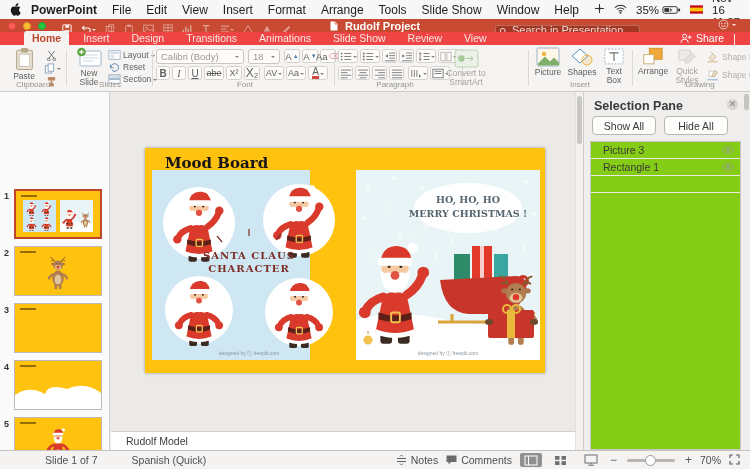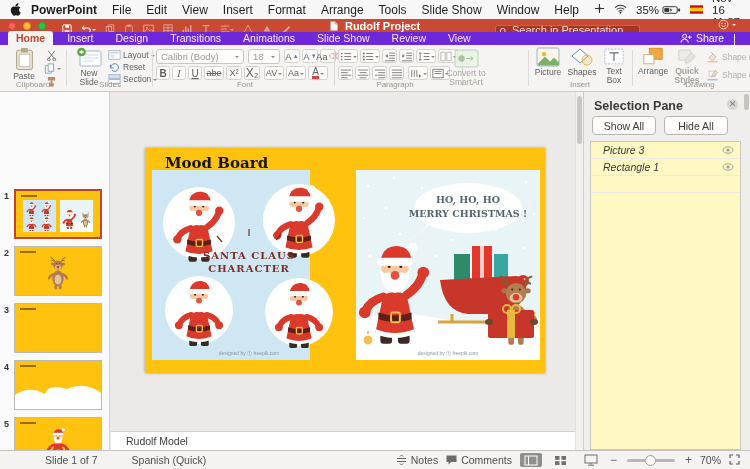--- a/index.html
+++ b/index.html
@@ -24,21 +24,21 @@
   .doc-title .dicon { display:inline-block; vertical-align:-1px; margin-right:4px; }
   .tb-search { position:absolute; right:110px; top:1px; width:145px; height:11px; }
   .tb-search input { width:100%; height:100%; background:rgba(120,30,18,.45); border:1px solid rgba(255,255,255,.25);
                      border-radius:3px; color:#fff; font-size:11px; padding:0 4px 0 16px; outline:none;
                      font-family:"Liberation Sans",sans-serif; }
   .tb-search input::placeholder { color:rgba(255,255,255,.8); }
   .tb-search .mag { position:absolute; left:4px; top:1.5px; }
   .fb-smiley { position:absolute; right:14px; top:0px; display:flex; align-items:center; gap:3px; }
 
   
-  .tabrow { position:absolute; left:0; top:32px; width:750px; height:13px; background:#6d28d9; display:flex; align-items:flex-end; padding-left:8px; }
+  .tabrow { position:absolute; left:0; top:32px; width:750px; height:13px; background:#ef4444; display:flex; align-items:flex-end; padding-left:24px; }
   .tab { font-size:10.5px; color:#fbe9e4; padding:1px 8px 1px 8px; margin-right:6px; border-radius:3px 3px 0 0; }
   .tab.active { background:#f5f4f2; color:#c0452e; font-weight:bold; }
   .share-box { position:absolute; right:26px; top:0; display:flex; align-items:center; gap:4px; color:#fff; font-size:10.5px; }
   .collapse { position:absolute; right:8px; top:3px; width:8px; height:8px; }
   .chev-up { width:7px; height:7px; border-left:1.5px solid #fbe9e4; border-top:1.5px solid #fbe9e4; transform:rotate(45deg); }
 
   
   .ribbon { position:absolute; left:0; top:45px; width:750px; height:47px; background:#f5f4f2; border-bottom:1px solid #cfcdca; }
   .vsep { position:absolute; top:5px; height:36px; width:1px; background:#dcdad7; }
   .glabel { position:absolute; bottom:2px; font-size:8px; color:#97948f; text-align:center; }
@@ -74,21 +74,21 @@
   .notes-strip { position:absolute; left:0; bottom:0; width:464px; height:19px; background:#fff; border-top:1px solid #d2d0ce;
                  display:flex; align-items:center; padding-left:15px; font-size:10.5px; color:#3c3c3c; }
 
   
   .selpane { position:absolute; left:583px; top:92px; width:167px; height:358px; background:#efeeec; border-left:1px solid #cfcdcb; }
   .sp-title { position:absolute; left:10px; top:7px; font-size:12.5px; font-weight:bold; color:#3a3a3a; }
   .sp-close { position:absolute; right:12px; top:7px; width:11px; height:11px; border-radius:50%; background:#d8d6d3;
               color:#8a8783; font-size:9px; line-height:11px; text-align:center; }
   .sp-btn { position:absolute; top:24px; height:19px; background:#fdfdfc; border:1px solid #b9b6b2; border-radius:4px;
             font-size:10.5px; color:#3a3a3a; display:flex; align-items:center; justify-content:center; }
-  .sp-list { position:absolute; left:6px; right:9px; top:49px; bottom:0; background:#fef9c3; border:1px solid #c9c7c4;font-style:italic; }
+  .sp-list { position:absolute; left:6px; right:9px; top:49px; bottom:0; background:#84cc16; border:1px solid #c9c7c4; }
   .sp-row { height:17px; display:flex; align-items:center; padding:0 6px 0 12px; border-bottom:1px solid #ebeae8;
             font-size:10.5px; color:#3a3a3a; justify-content:space-between; }
   .sp-sb { position:absolute; right:1px; top:2px; width:5px; height:353px; }
   .sp-sb .sthumb { position:absolute; top:0; width:5px; height:16px; background:#c6c4c1; border-radius:2px; }
 
   
   .statusbar { position:absolute; left:0; top:450px; width:750px; height:19px; background:#f4f3f2; border-top:1px solid #c6c4c1;
                display:flex; align-items:center; font-size:10.5px; color:#4f4f4f; }
   .sb-left { display:flex; gap:34px; margin-left:45px; }
   .sb-right { margin-left:auto; display:flex; align-items:center; gap:8px; padding-right:10px; }
@@ -552,21 +552,21 @@
     <div class="glabel" style="left:540px;width:80px;">Insert</div>
     <div class="vsep" style="left:632px;"></div>
 
     <div class="bigbtn" style="left:636px;width:34px;">
       <svg width="22" height="19" viewBox="0 0 24 20" style="margin:0 auto;display:block;">
           <rect x="8" y="1" width="14" height="12" fill="#f2a93b" stroke="#d08f2a"></rect>
           <rect x="2" y="8" width="11" height="10" fill="#fff" stroke="#c8a96a"></rect>
         </svg>
       <div class="blab">Arrange</div>
     </div>
-    <div class="bigbtn" style="left:672px;width:30px;font-weight:bold;">
+    <div class="bigbtn" style="left:672px;width:30px;">
       <svg width="22" height="19" viewBox="0 0 24 20" style="margin:0 auto;display:block;opacity:.55;">
           <rect x="3" y="3" width="13" height="11" rx="1" fill="#e7e4e0" stroke="#b8b4af"></rect>
           <path d="M17 6 L21 10 L14 17 L10 17 L10 13 Z" fill="#d9d5cf" stroke="#b8b4af"></path>
         </svg>
       <div class="blab gray"><span>Quick</span><br><span>Styles</span></div>
     </div>
     <div class="minirow" style="left:706px;top:6px;">
       <svg width="14" height="12" viewBox="0 0 18 14">
           <path d="M4 8 L9 3 L13 7 L8 12 Z" fill="#efe3d5" stroke="#c3b29a"></path>
           <path d="M9 3 L6.2 .5" stroke="#c3b29a"></path>

